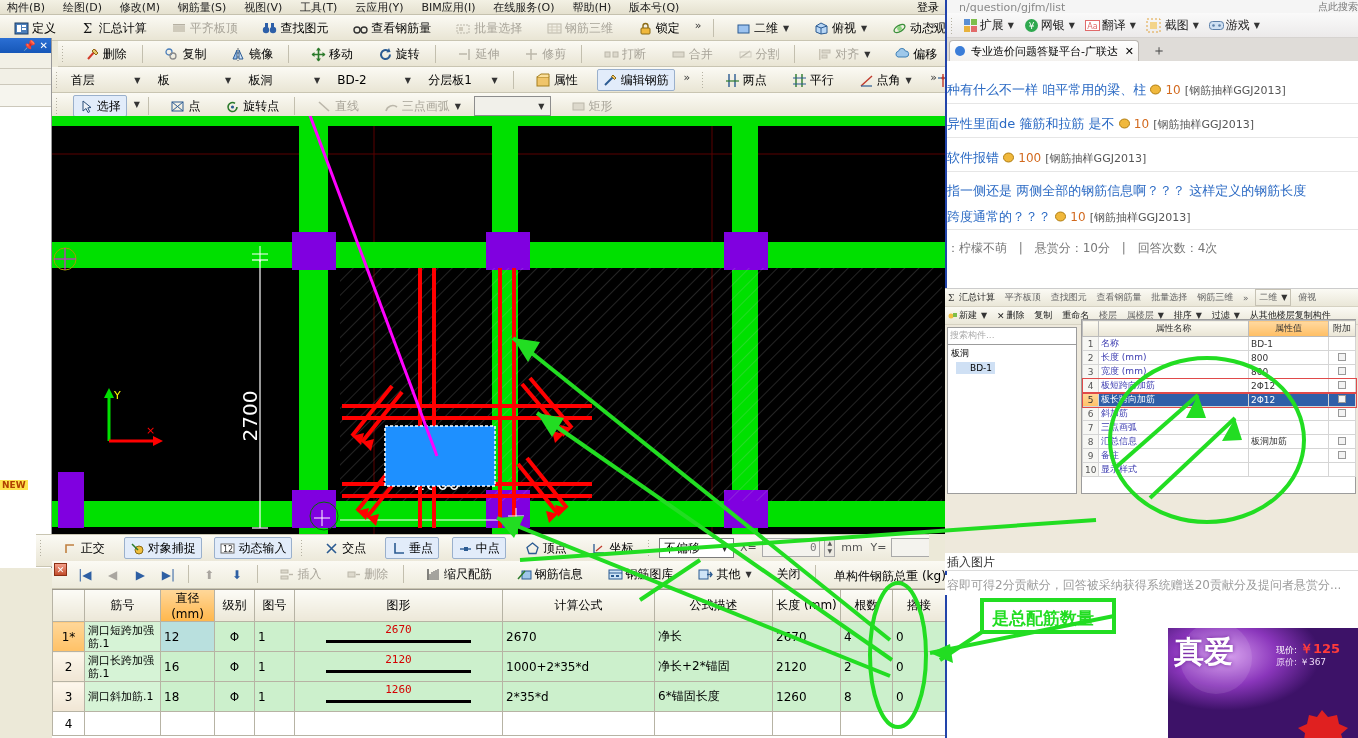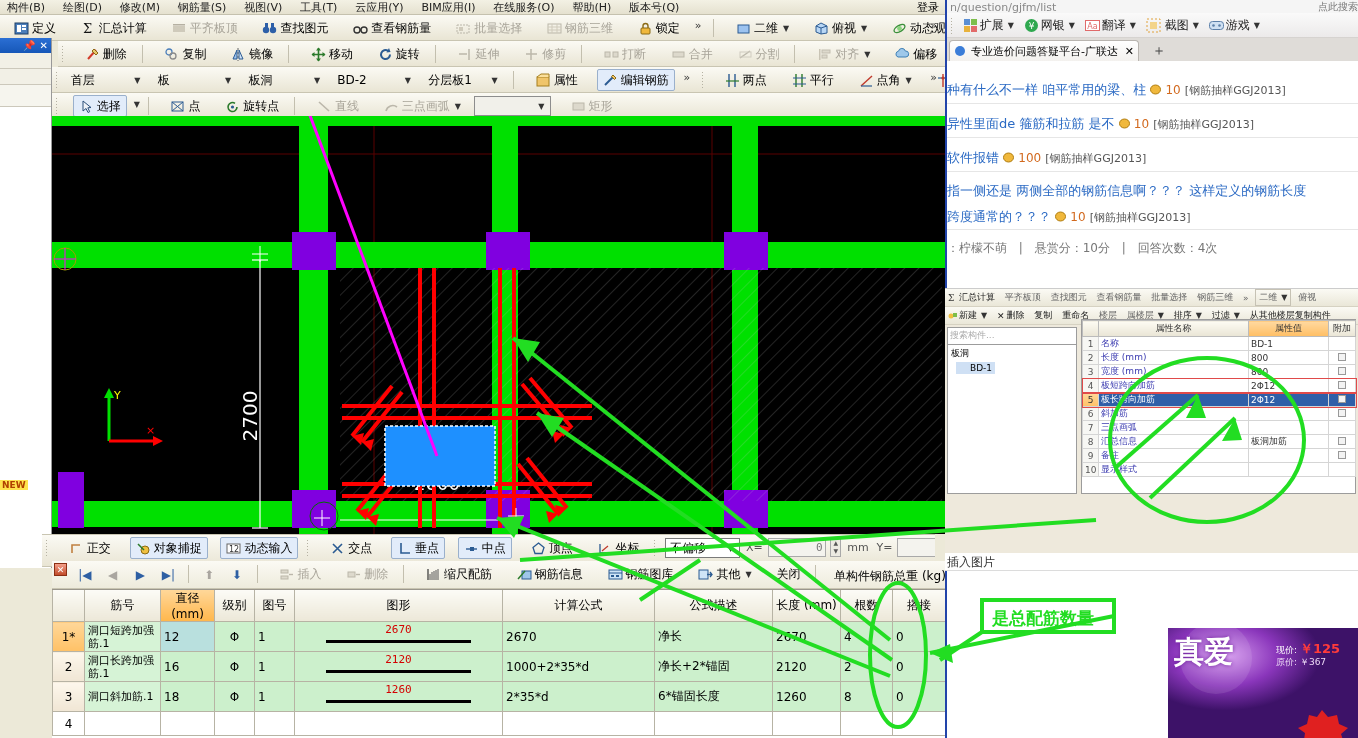--- a/index.html
+++ b/index.html
@@ -73,21 +73,21 @@
   #leftpanel .cap {
     height: 15px; background: linear-gradient(#2b6fd4,#1657b8); color: #fff; font-size: 10px;
     display: flex; justify-content: flex-end; align-items: center; gap: 4px; padding-right: 3px;
   }
   #leftpanel .rowbox { height: 16px; border-bottom: 1px solid #ccc8bb; background: #f2f0e6; }
   #leftpanel .rowbox2 { height: 22px; border-bottom: 1px solid #ccc8bb; background: #f6f5ee; }
   .newbadge { position: absolute; left: 0; bottom: 78px; background: #ffe34d; color: #b04000; font-size: 9px; font-weight: bold; padding: 0 2px; }
 
   
   #snapbar {
-    position: absolute; left: 42px; top: 534px; width: 893px; height: 33px;
+    position: absolute; left: 36px; top: 534px; width: 893px; height: 33px;
     background: linear-gradient(#fbfaf4,#e9e5d4); border-top: 1px solid #c9c5b2; border-bottom: 1px solid #c9c5b2;
     white-space: nowrap; overflow: hidden;
   }
   .numbox {
     display: inline-flex; align-items: center; vertical-align: top; height: 19px; width: 58px;
     margin: 3px 1px 0 1px; background: #f4f3ee; border: 1px solid #a9a9a9; color: #777;
     font-size: 11px; justify-content: flex-end; padding-right: 2px; font-family: "DejaVu Sans Mono", monospace;
   }
   .spin { display: inline-block; vertical-align: top; width: 11px; height: 19px; margin: 3px 2px 0 0;
           border: 1px solid #a9a9a9; background: #eceae2; font-size: 6px; text-align: center; color: #555; line-height: 8px; }
@@ -125,21 +125,21 @@
   table.rebar tr.empty td { background: #ffffff; height: 24px; }
   .shape { position: relative; height: 27px; }
   .shape .num { position: absolute; top: 0; left: 0; right: 0; text-align: center; color: #d40000; font-size: 11px;
                 font-family: "DejaVu Sans Mono", monospace; }
   .shape .bar { position: absolute; bottom: 7px; left: 14%; right: 14%; height: 3px; background: #000; }
 
   
   #browser { position: absolute; left: 945px; top: 0; width: 413px; height: 738px; background: #fff; overflow: hidden;
              border-left: 2px solid #2244aa; }
   #urlstrip { position: absolute; left: 0; top: 0; width: 413px; height: 13px; background: #f5f5f5; overflow: hidden; }
-  #urlstrip .u { font-size: 11px; color: #888; padding-left: 3px; line-height: 13px; }
+  #urlstrip .u { font-size: 11px; color: #888; padding-left: 12px; line-height: 13px; }
   #urlstrip .r { position: absolute; right: 2px; top: 0; font-size: 10px; line-height: 13px; color: #777; }
   #bmbar { position: absolute; left: 0; top: 13px; width: 413px; height: 25px;
            background: linear-gradient(#fafafa,#eceaea); border-bottom: 1px solid #d6d3d0; white-space: nowrap; overflow: hidden; }
   .bmi { display: inline-flex; align-items: center; gap: 2px; height: 21px; padding: 0 3px; margin-top: 2px;
          font-size: 12px; vertical-align: top; color: #222; }
   #tabstrip { position: absolute; left: 0; top: 38px; width: 413px; height: 23px; background: #dfdcd8; }
   .tab { position: absolute; left: 2px; top: 2px; height: 21px; width: 190px;
          background: linear-gradient(#ffffff,#f3f1ee); border: 1px solid #b9b5b0; border-bottom: none;
          border-radius: 4px 4px 0 0; display: flex; align-items: center; gap: 5px; padding: 0 4px; font-size: 11px; }
   .tabplus { position: absolute; left: 200px; top: 4px; width: 24px; height: 18px; text-align: center; font-size: 14px; color: #444; }
@@ -1270,20 +1270,21 @@
               <td class="pn">显示样式</td>
               <td></td>
               <td style="text-align:center"></td>
             </tr>
           </tbody>
     </table>
   </div>
 </div>
 
 <div id="insertbar">插入图片</div>
+<div id="tipbar">容即可得2分贡献分，回答被采纳获得系统赠送20贡献分及提问者悬赏分...</div>
 
 <div id="adbox">
   <svg width="190" height="110">
     <defs>
           <radialGradient id="adg" cx="30%" cy="25%">
             <stop offset="0%" stop-color="#d79bf0"></stop>
             <stop offset="55%" stop-color="#8a36bb"></stop>
             <stop offset="100%" stop-color="#3d1268"></stop>
           </radialGradient>
         </defs>

